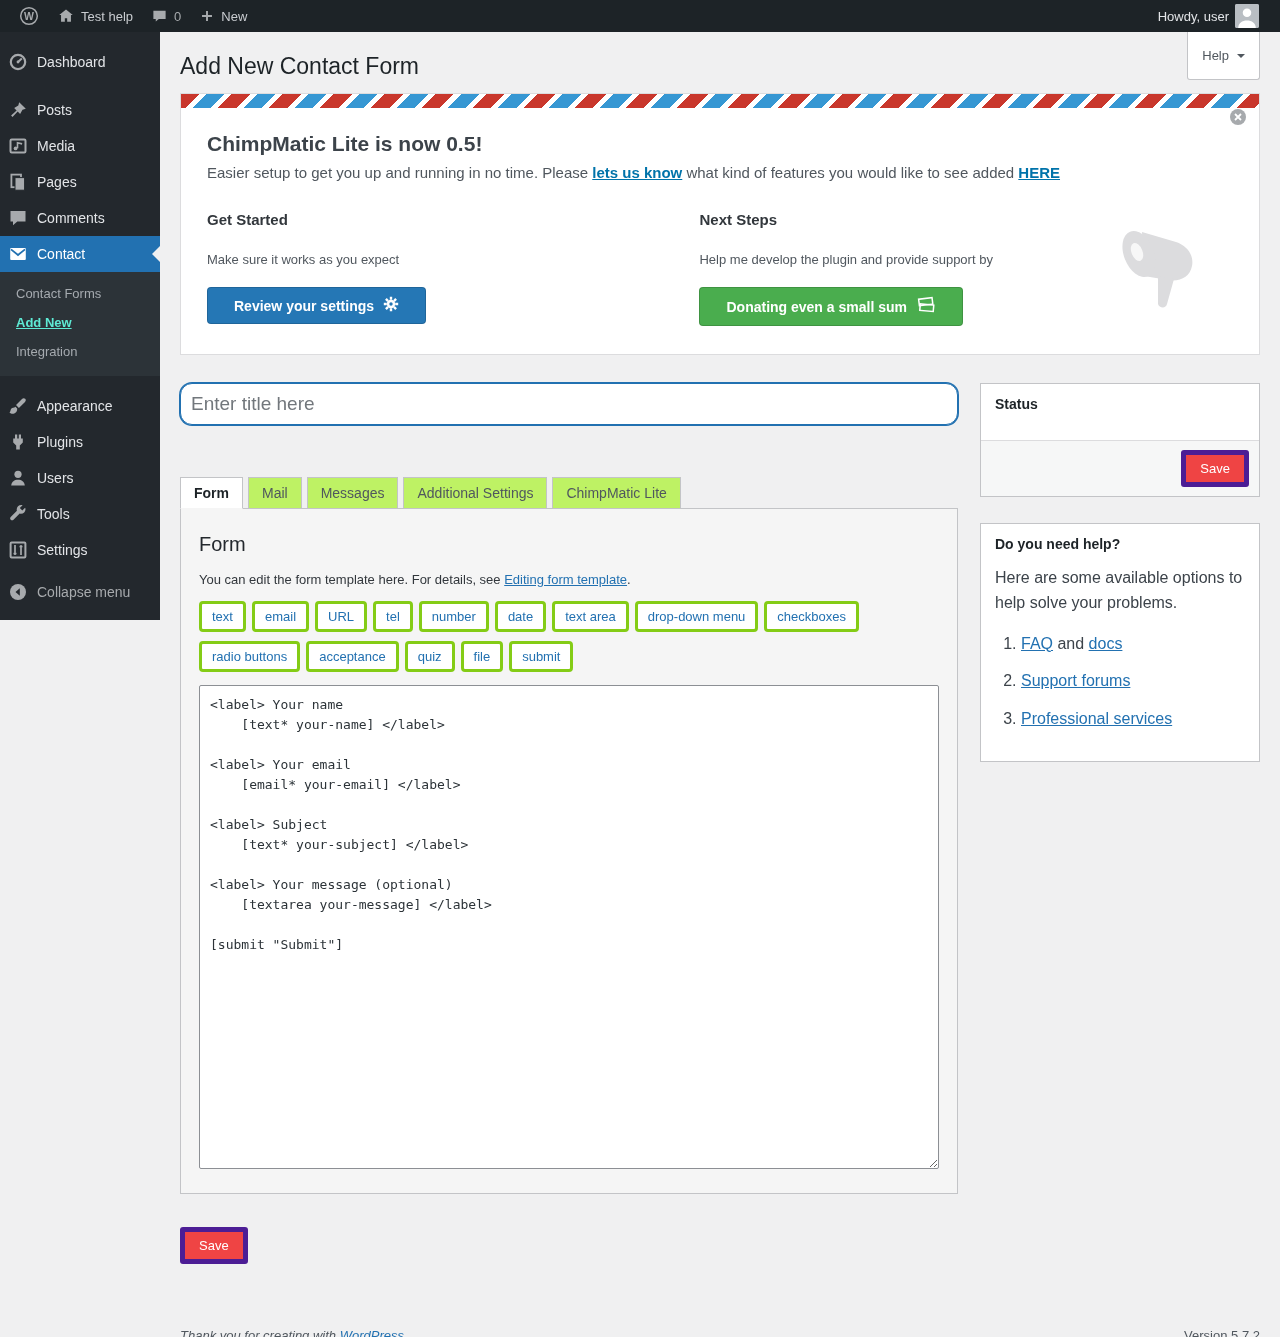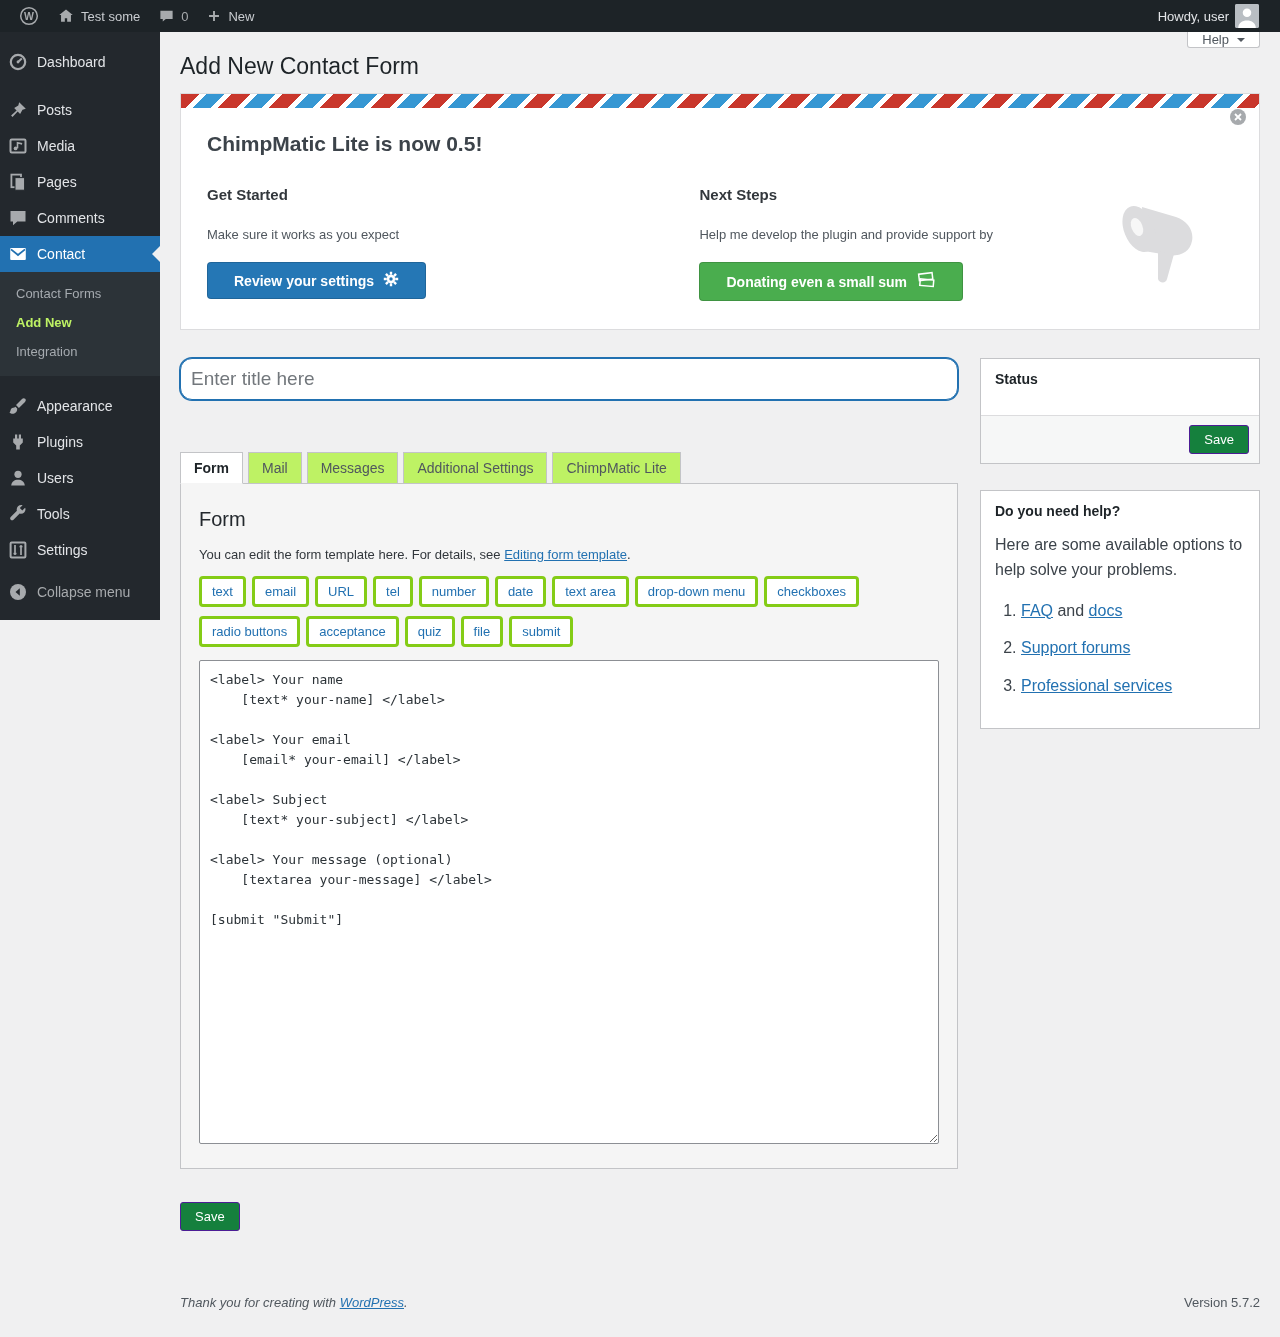--- a/index.html
+++ b/index.html
@@ -37,30 +37,30 @@
   .menu-item.first { margin-top:12px; }
   .menu-sep { height:12px; }
   .menu-item.active { background:#2271b1; color:#fff; }
   .menu-item.active .mi-icon { color:#fff; }
   .menu-item.active:after {
     content:""; position:absolute; right:0; top:50%; margin-top:-8px;
     width:0; height:0; border:8px solid transparent; border-right-color:#f0f0f1;
   }
   .submenu { background:#2c3338; padding:7px 0 10px; }
   .submenu-item { padding:7px 12px 7px 16px; font-size:13px; color:#a5aaaf; cursor:pointer; }
-  .submenu-item.current { color:#bef264; font-weight:bold; }
+  .submenu-item.current { color:#5eead4; font-weight:bold;text-decoration:underline; }
   .collapse-item { color:#a7aaad; margin-top:6px; }
 
   
   .content { flex:1; padding:0 20px; position:relative; }
 
   .help-tab {
     position:absolute; top:0; right:20px;
     background:#fff; border:1px solid #c3c4c7; border-top:none;
-    border-radius:0 0 3px 3px; padding:0 14px;
+    border-radius:0 0 3px 3px; padding:16px 14px;
     font-size:13px; color:#50575e; display:flex; align-items:center; gap:8px; cursor:pointer;
   }
   .help-caret { width:0; height:0; border:4px solid transparent; border-top-color:#50575e; margin-top:4px; }
 
   h1.page-title { margin:21px 0 13px; font-size:23px; font-weight:400; color:#1d2327; }
 
   
   .banner { background:#fff; border:1px solid #dcdcde; position:relative; margin-bottom:28px; }
   .banner-stripes {
     height:14px;
@@ -118,21 +118,21 @@
     border-radius:4px; padding:5px 10px; font-size:13px;
     margin:0 6px 9px 0; cursor:pointer; font-family:"Liberation Sans", sans-serif;
   }
   .template-area {
     display:block; width:100%; height:484px; background:#fff;
     border:1px solid #8c8f94; border-radius:2px; padding:9px 10px;
     font-family:"DejaVu Sans Mono","Liberation Mono",monospace;
     font-size:13px; line-height:1.54; color:#2c3338; resize:both;
   }
   .btn-save {
-    background:#15803d; border:1px solid #4c1d95; color:#fff;
+    background:#ef4444; border:5px solid #4c1d95; color:#fff;
     border-radius:3px; padding:6px 14px; font-size:13px; cursor:pointer;
     font-family:"Liberation Sans", sans-serif;
   }
   .save-main { margin-top:33px; }
 
   
   .metabox { background:#fff; border:1px solid #c3c4c7; margin-bottom:26px; }
   .metabox-header { padding:12px 14px; font-size:14px; font-weight:bold; color:#1d2327; }
   .status-spacer { height:16px; }
   .status-footer { background:#f6f7f7; border-top:1px solid #dcdcde; padding:9px 10px; display:flex; justify-content:flex-end; }
@@ -157,21 +157,21 @@
           <text x="10" y="13.8" text-anchor="middle" font-size="10.5" font-weight="bold" fill="currentColor" font-family="Liberation Sans, sans-serif">W</text>
         </svg>
     </span>
   </span>
   <span class="ab-item">
     <span class="ab-icon">
       <svg width="18" height="18" viewBox="0 0 20 20" fill="currentColor">
           <path d="M10 2.8L2.5 9h2v7.5h4.2v-4h2.6v4h4.2V9h2z"></path>
         </svg>
     </span>
-    <span>Test some</span>
+    <span>Test help</span>
   </span>
   <span class="ab-item">
     <span class="ab-icon">
       <svg width="17" height="17" viewBox="0 0 20 20" fill="currentColor">
           <path d="M2.8 3.2h14.4v9.6h-8l-3.6 3v-3H2.8z"></path>
         </svg>
     </span>
     <span style="color:#a7aaad;">0</span>
   </span>
   <span class="ab-item">
@@ -304,20 +304,21 @@
     <div class="banner">
       <div class="banner-stripes"></div>
       <span class="banner-close">
         <svg width="16" height="16" viewBox="0 0 16 16">
             <circle cx="8" cy="8" r="8" fill="#a7aaad"></circle>
             <path d="M5 5l6 6M11 5l-6 6" stroke="#fff" stroke-width="1.8"></path>
           </svg>
       </span>
       <div class="banner-inner">
         <h2>ChimpMatic Lite is now 0.5!</h2>
+        <p class="banner-intro"><span>Easier setup to get you up and running in no time. Please </span><a>lets us know</a><span> what kind of features you would like to see added </span><a>HERE</a></p>
         <div class="banner-cols">
           <div class="bcol bcol-left">
             <h3>Get Started</h3>
             <p>Make sure it works as you expect</p>
             <button class="btn-big btn-blue-big">
               <span>Review your settings</span>
               <span><svg width="16" height="16" viewBox="0 0 16 16">
                     <g fill="#fff">
                       <circle cx="8" cy="8" r="4.2"></circle>
                     </g>

